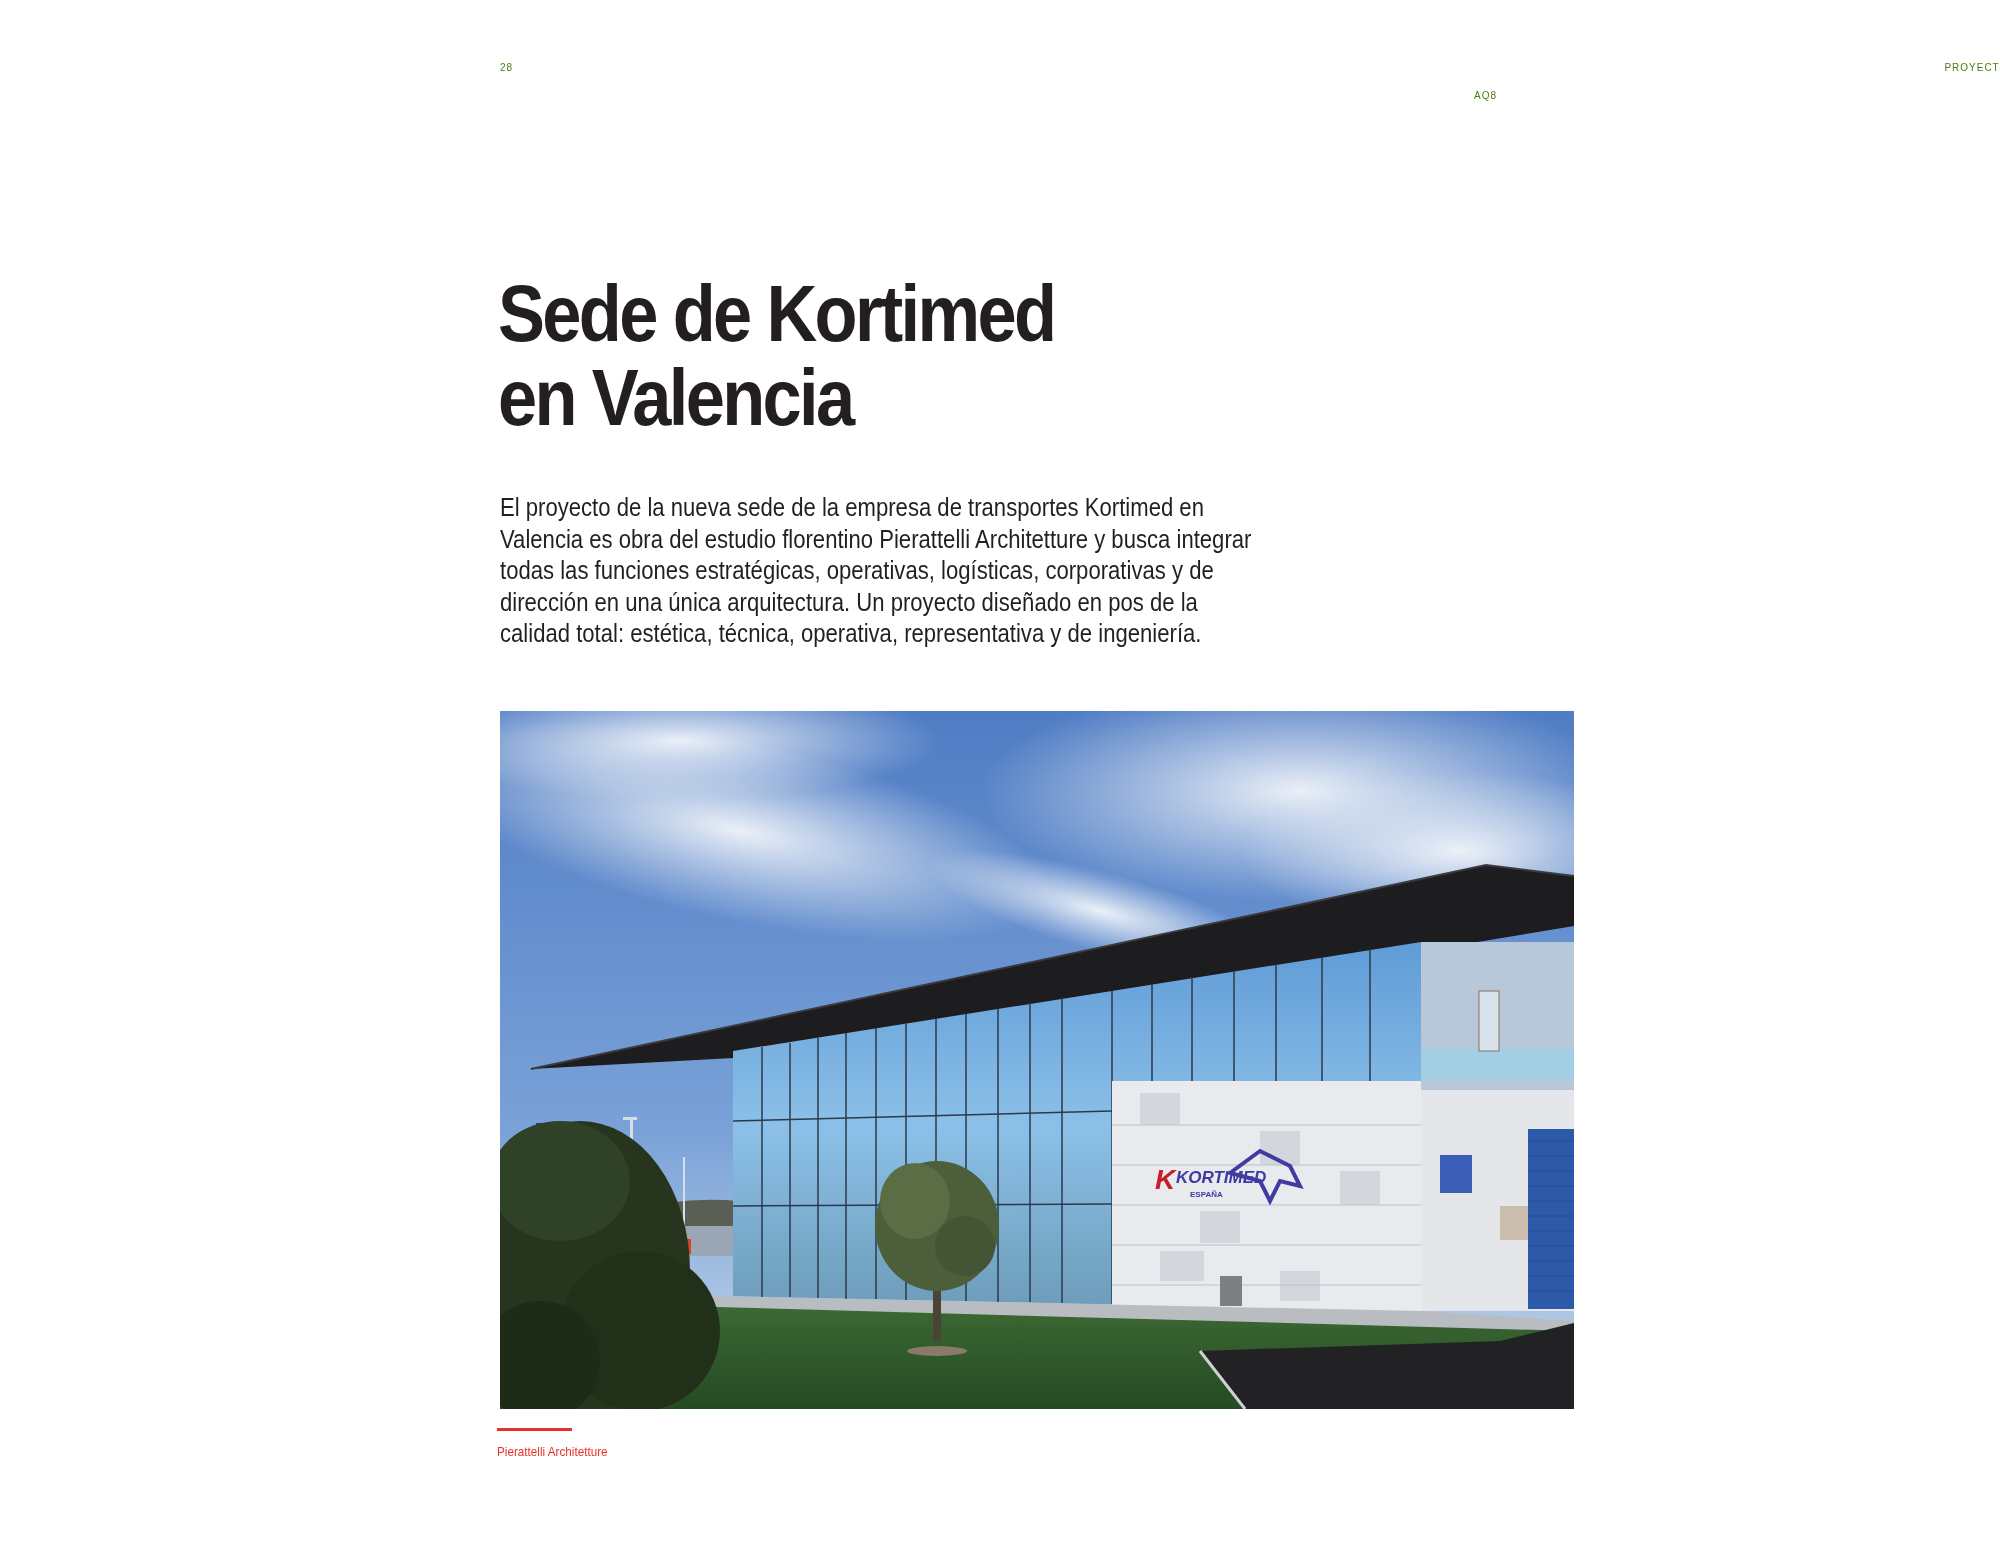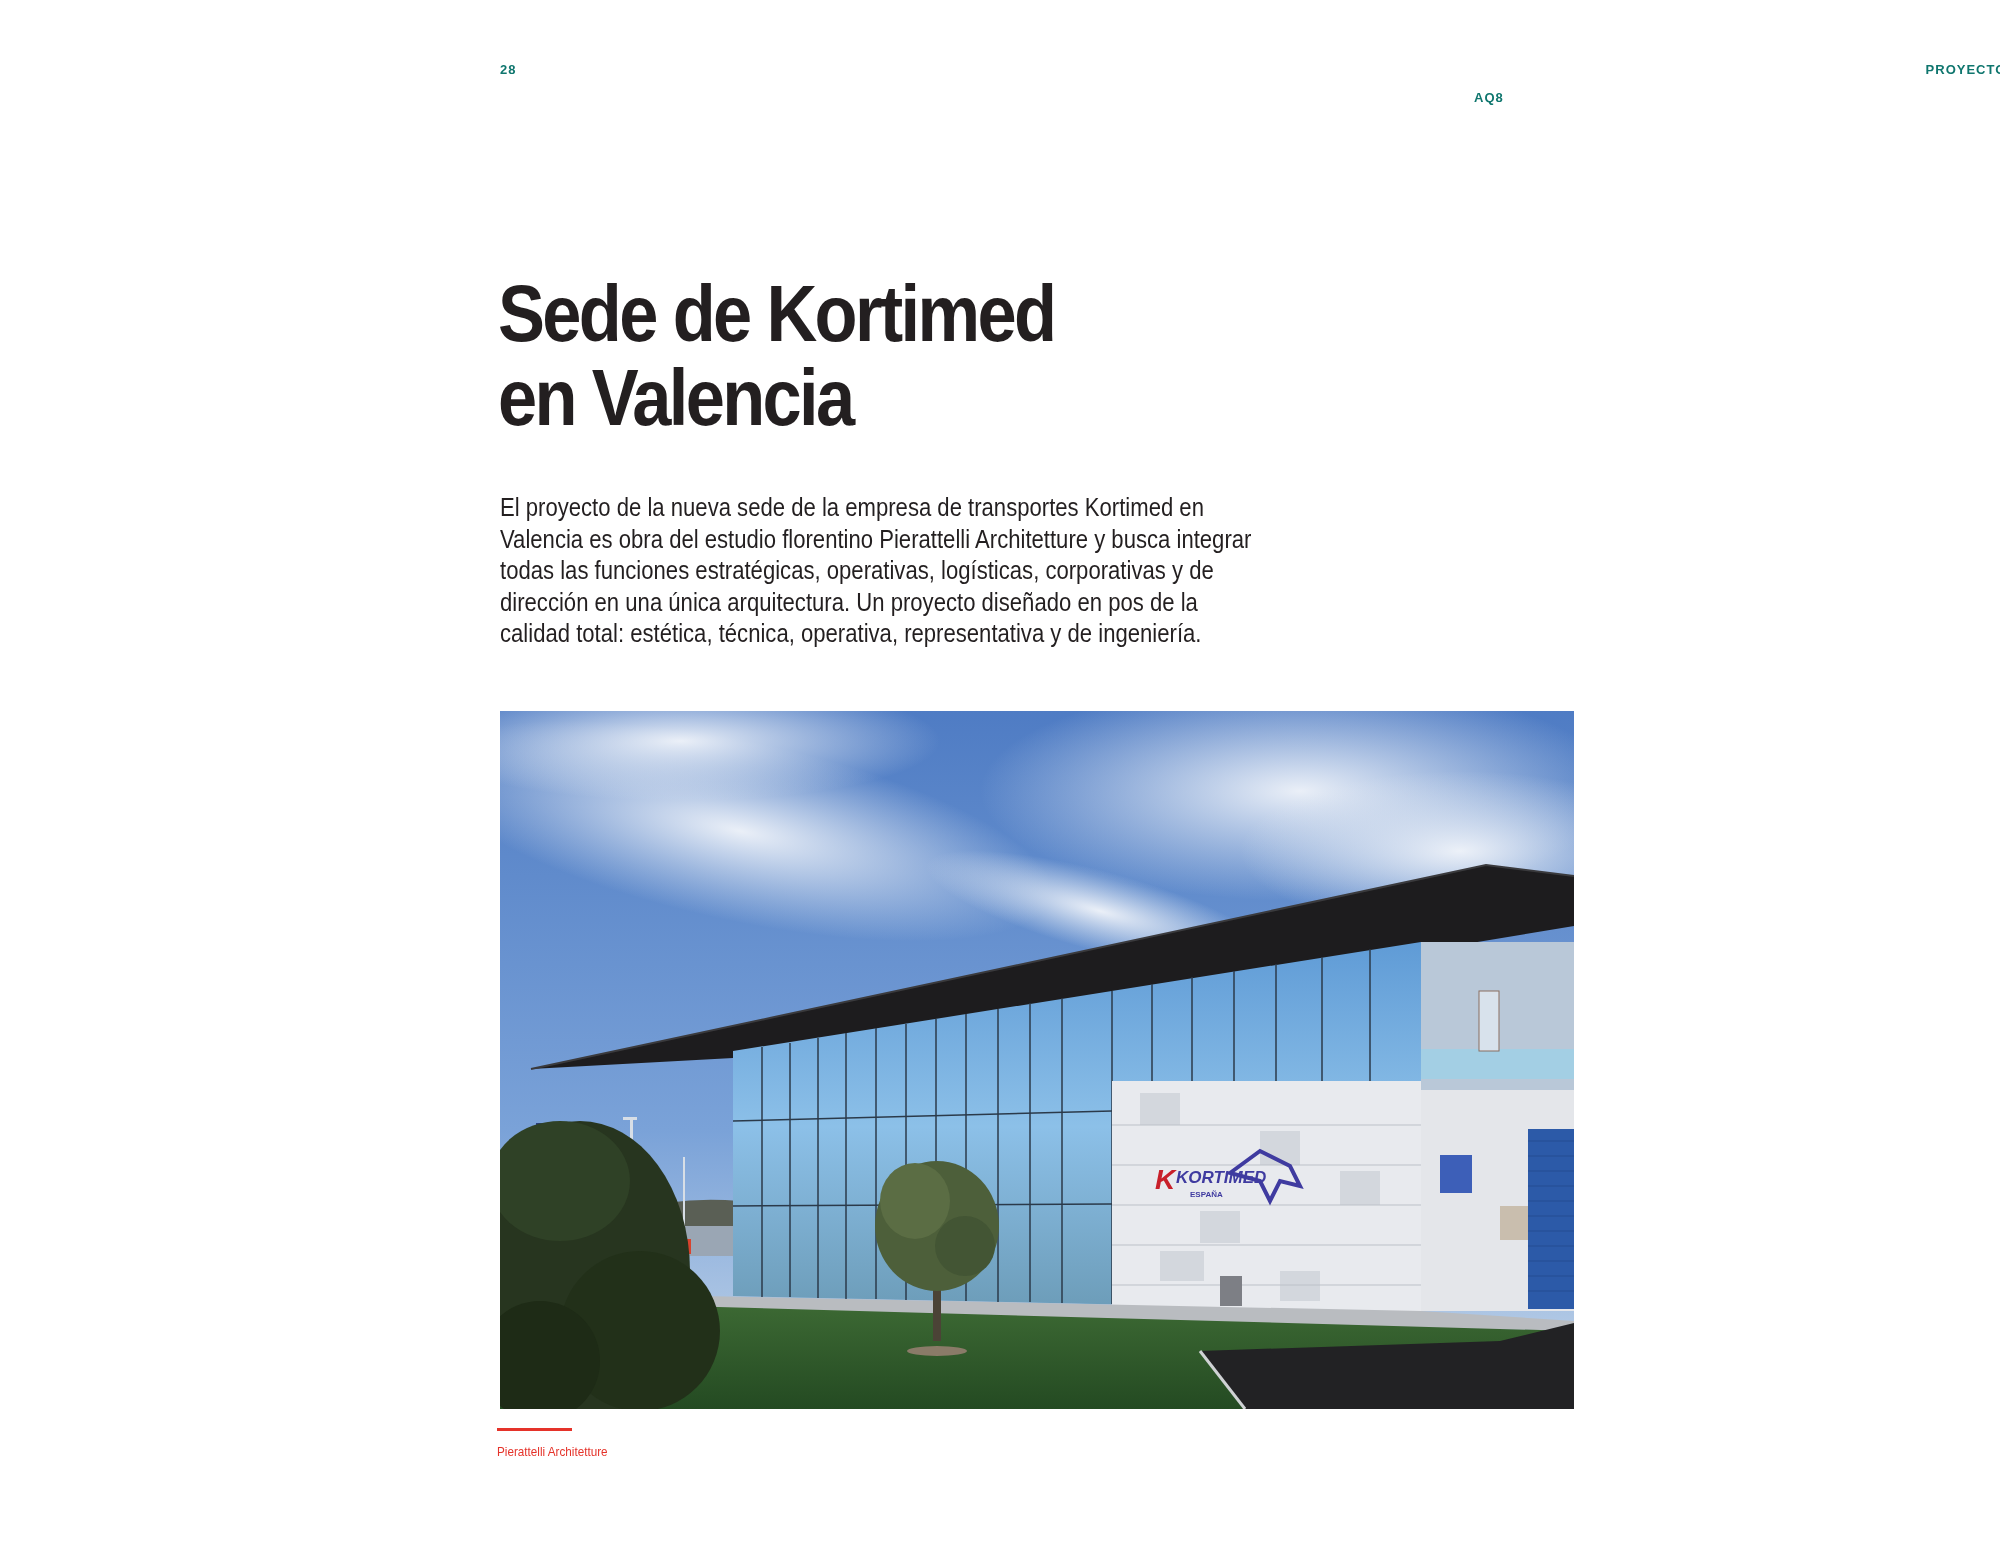--- a/index.html
+++ b/index.html
@@ -1,19 +1,19 @@
 <!DOCTYPE html>
 <html><head>
 <meta charset="utf-8">
 <style>
   html, body { margin:0; padding:0; background:#ffffff; }
   body { width:2000px; height:1548px; position:relative; overflow:hidden;
          font-family:"Liberation Sans", "DejaVu Sans", sans-serif; color:#231f20; }
-  .running-head { position:absolute; top:62px; font-size:13px; font-weight:700;
-                  letter-spacing:1px; color:#0f766e; }
+  .running-head { position:absolute; top:62px; font-size:10px; font-weight:400;
+                  letter-spacing:1px; color:#4d7c0f; }
   .rh-page { left:500px; }
   .rh-section { left:16px; width:2000px; text-align:right; }
   .rh-mag { left:1474px;margin-top:28px; }
   .headline { position:absolute; left:498px; top:272px; margin:0; width:900px;
               font-family:"Liberation Sans", sans-serif; font-weight:700;
               font-size:80px; line-height:84px; letter-spacing:-3px; color:#231f20;
               transform:scaleX(0.88); transform-origin:left top; }
   .lede { position:absolute; left:500px; top:492px; margin:0; width:900px;
           font-size:26px; line-height:31.5px; color:#231f20;
           transform:scaleX(0.85); transform-origin:left top; }

